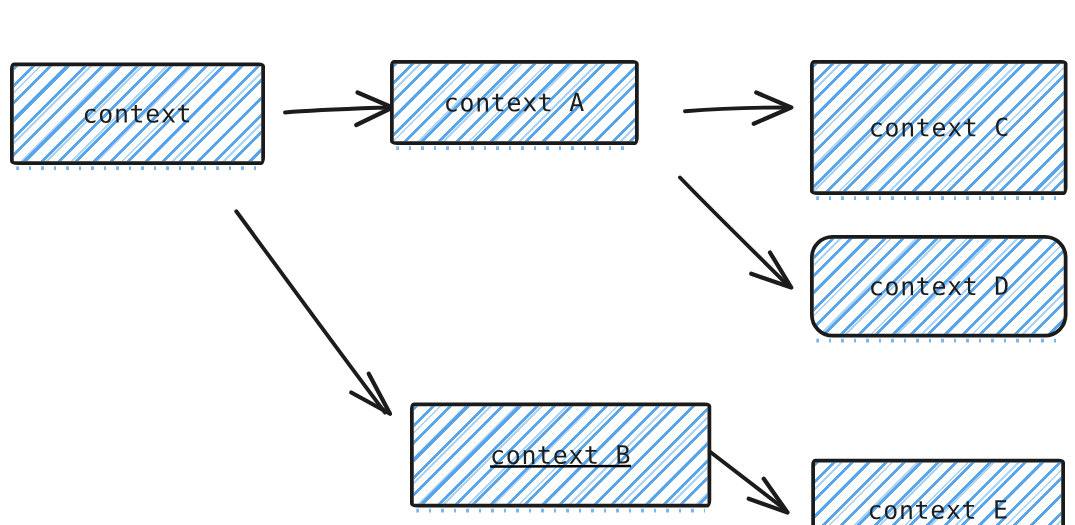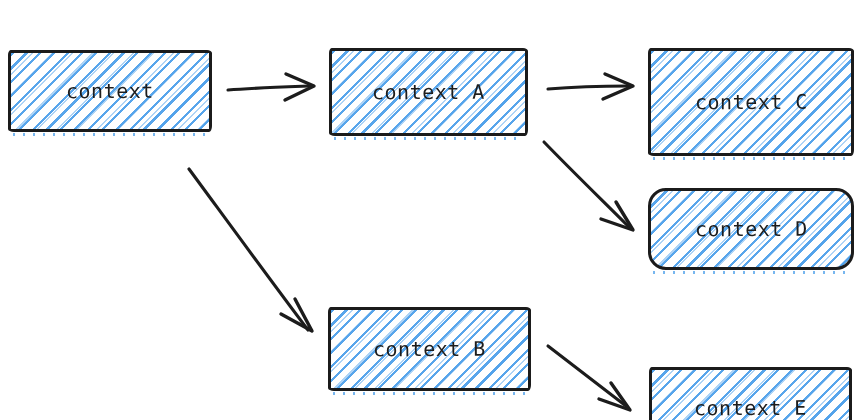--- a/index.html
+++ b/index.html
@@ -63,24 +63,24 @@
   }
   .node-label {
     font-size: 20px;
     color: #1d1d1d;
     letter-spacing: 0.5px;
     white-space: nowrap;
     transform: rotate(-0.3deg);
   }
   
   .n-root { left: 8px;   top: 10px;  width: 204px; height: 82px; }
-  .n-a    { left: 329px; top: 8px;   width: 199px; height: 88px; }
+  .n-a    { left: 312px; top: 8px;   width: 199px; height: 68px; }
   .n-c    { left: 648px; top: 8px;   width: 206px; height: 108px; }
   .n-d    { left: 648px; top: 148px; width: 206px; height: 82px; border-radius: 18px; }
-  .n-b    { left: 328px; top: 267px; width: 203px; height: 84px; }
+  .n-b    { left: 328px; top: 282px; width: 241px; height: 84px; text-decoration: underline; }
   .n-e    { left: 649px; top: 327px; width: 203px; height: 81px; }
 </style>
 </head>
 <body>
 
 <div class="canvas">
 
   <svg class="edges" viewBox="0 0 860 420" xmlns="http://www.w3.org/2000/svg">
     <g>
       <path class="shaft" d="M228,50 C252,48 282,47 309,46"></path>

